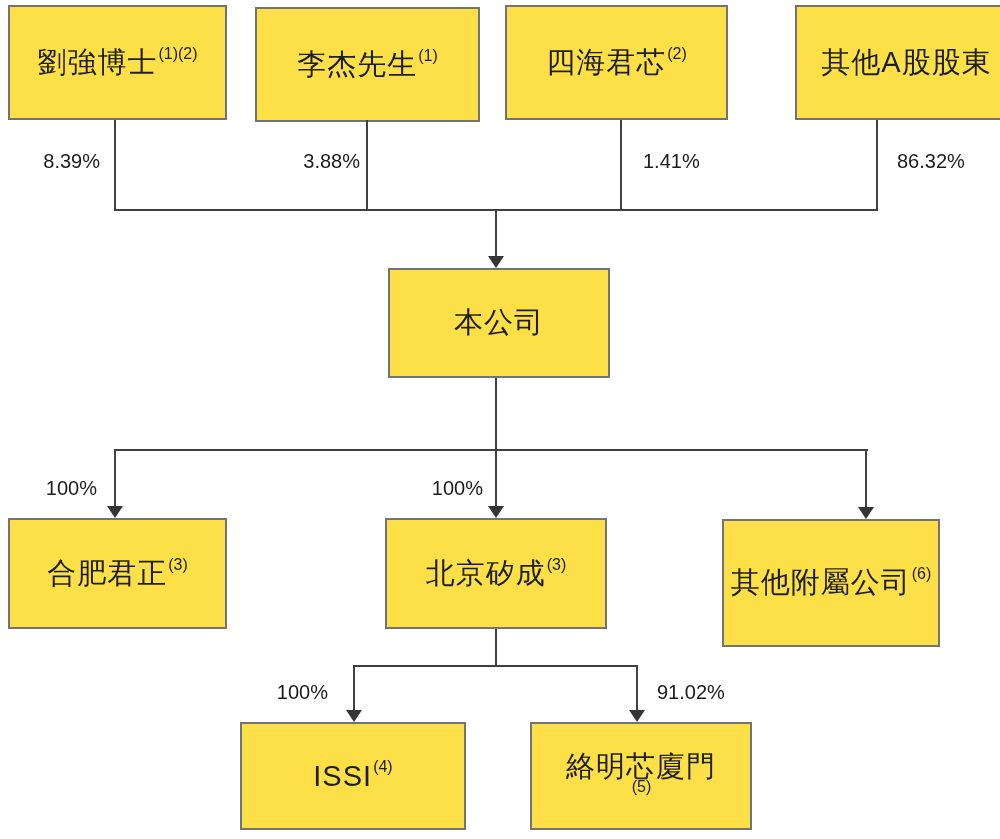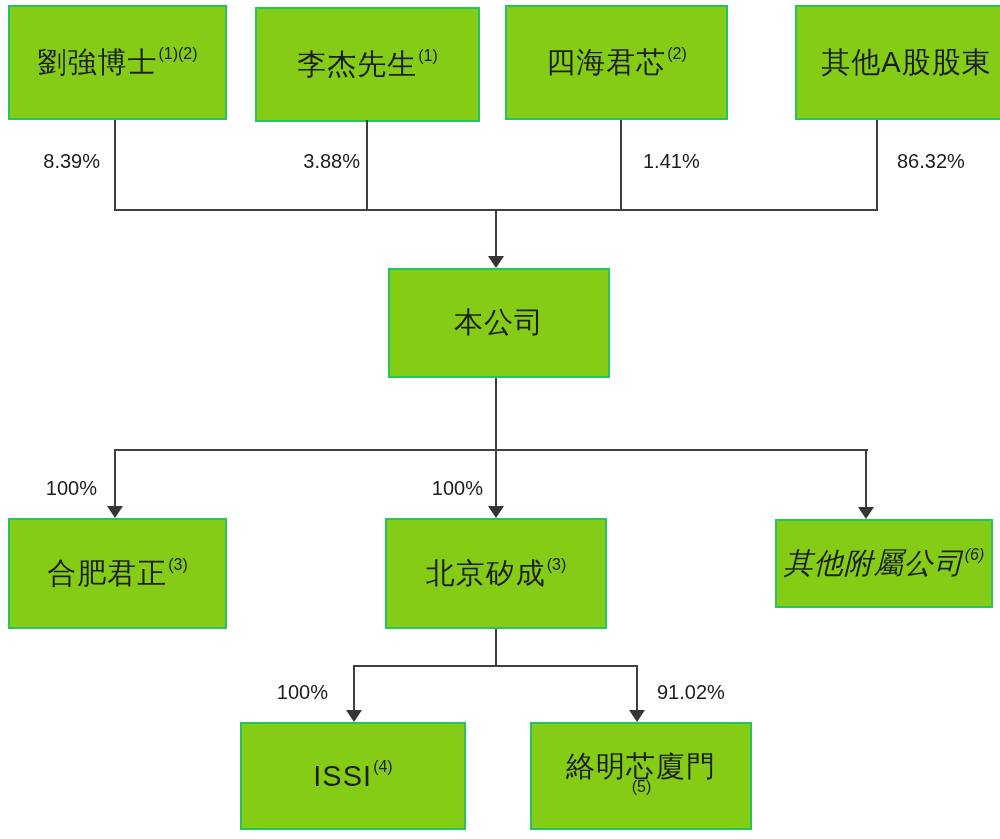--- a/index.html
+++ b/index.html
@@ -12,22 +12,22 @@
     position: relative;
     width: 1000px;
     height: 839px;
     background: #ffffff;
     overflow: hidden;
     color: #1e1e1e;
   }
   .node {
     position: absolute;
     box-sizing: border-box;
-    border: 2px solid #22c55e;
-    background: #84cc16;
+    border: 2px solid #737373;
+    background: #fde047;
     display: flex;
     align-items: center;
     justify-content: center;
     font-size: 29px;
     letter-spacing: 1px;
     color: #1e1e1e;
     white-space: nowrap;
   }
   .node .sup {
     font-size: 16px;
@@ -110,21 +110,21 @@
   <div class="pct" style="right:517px; top:472px;">100%</div>
 
   <div class="node" style="left:8px; top:518px; width:219px; height:111px;">
     <span>合肥君正</span>
       <span class="sup">(3)</span>
   </div>
   <div class="node" style="left:385px; top:518px; width:222px; height:111px;">
     <span>北京矽成</span>
       <span class="sup">(3)</span>
   </div>
-  <div class="node" style="left:775px; top:519px; width:218px; height:89px;font-style:italic;">
+  <div class="node" style="left:722px; top:519px; width:218px; height:128px;">
     <span>其他附屬公司</span>
       <span class="sup">(6)</span>
   </div>
 
   <div class="line vline" style="left:495px; top:629px; height:37px;"></div>
   <div class="line hline" style="left:353px; top:665px; width:285px;"></div>
   <div class="line vline" style="left:353px; top:666px; height:46px;"></div>
   <div class="arrow-down" style="left:346px; top:710px;"></div>
   <div class="line vline" style="left:636px; top:666px; height:46px;"></div>
   <div class="arrow-down" style="left:629px; top:710px;"></div>

